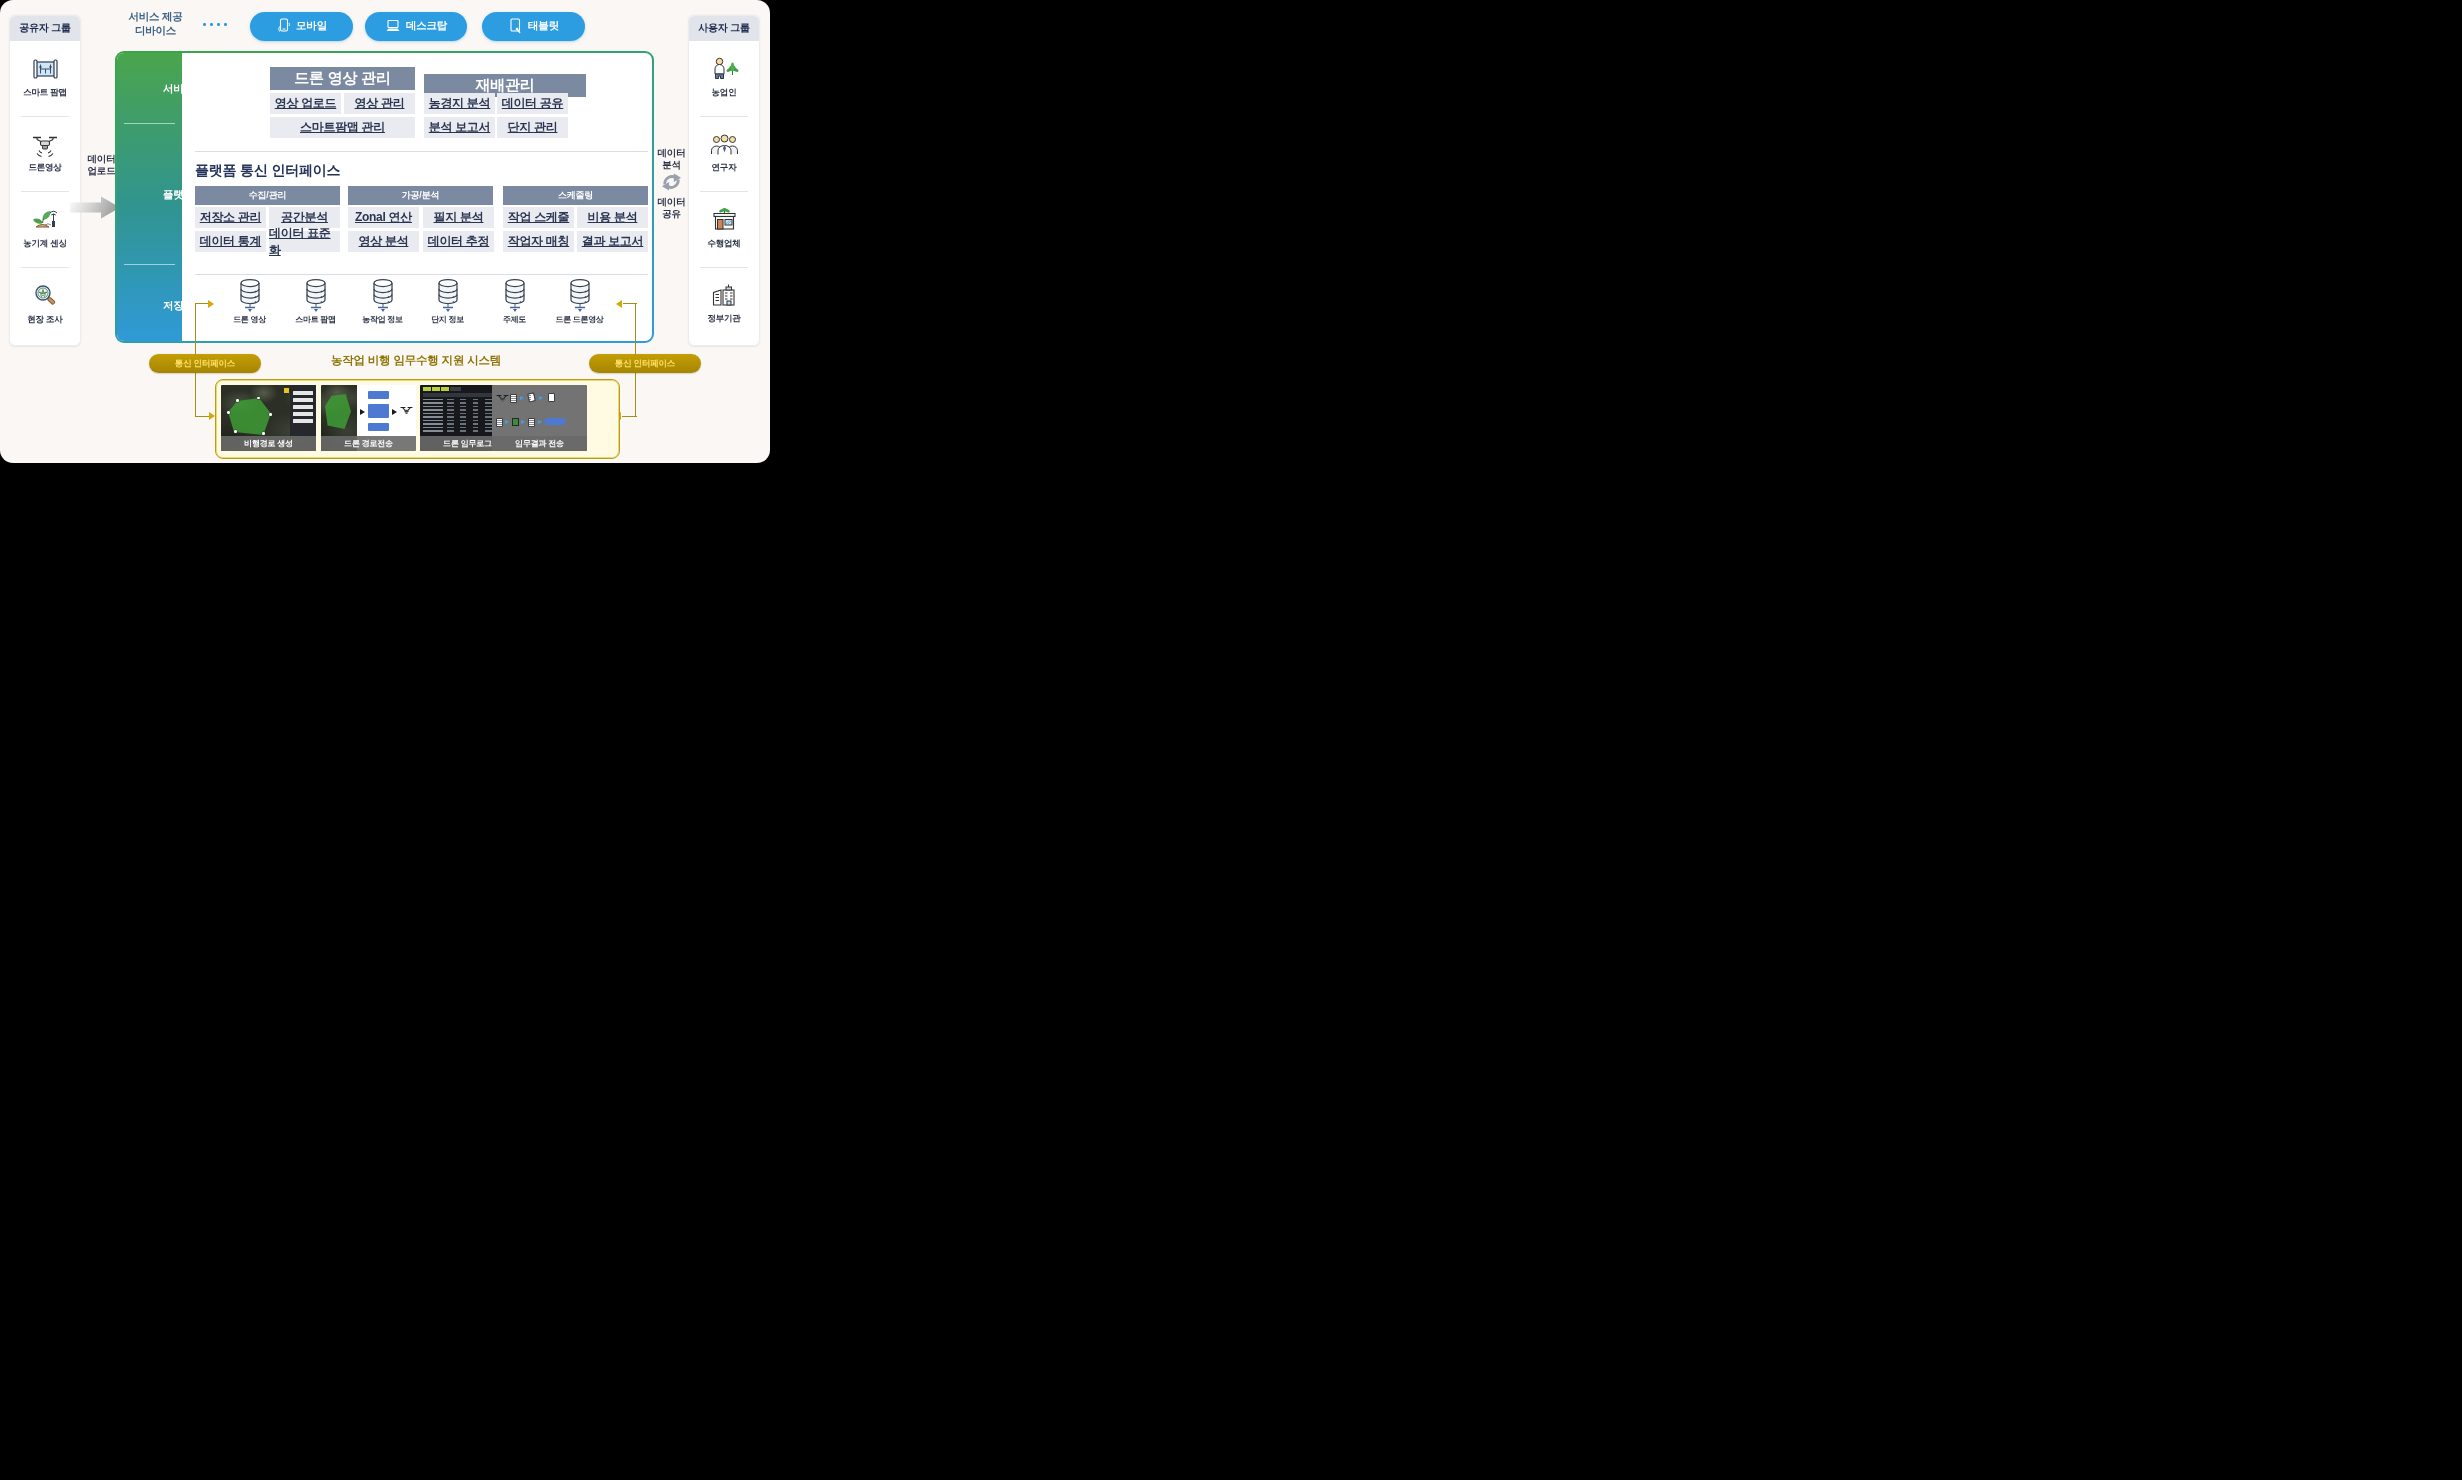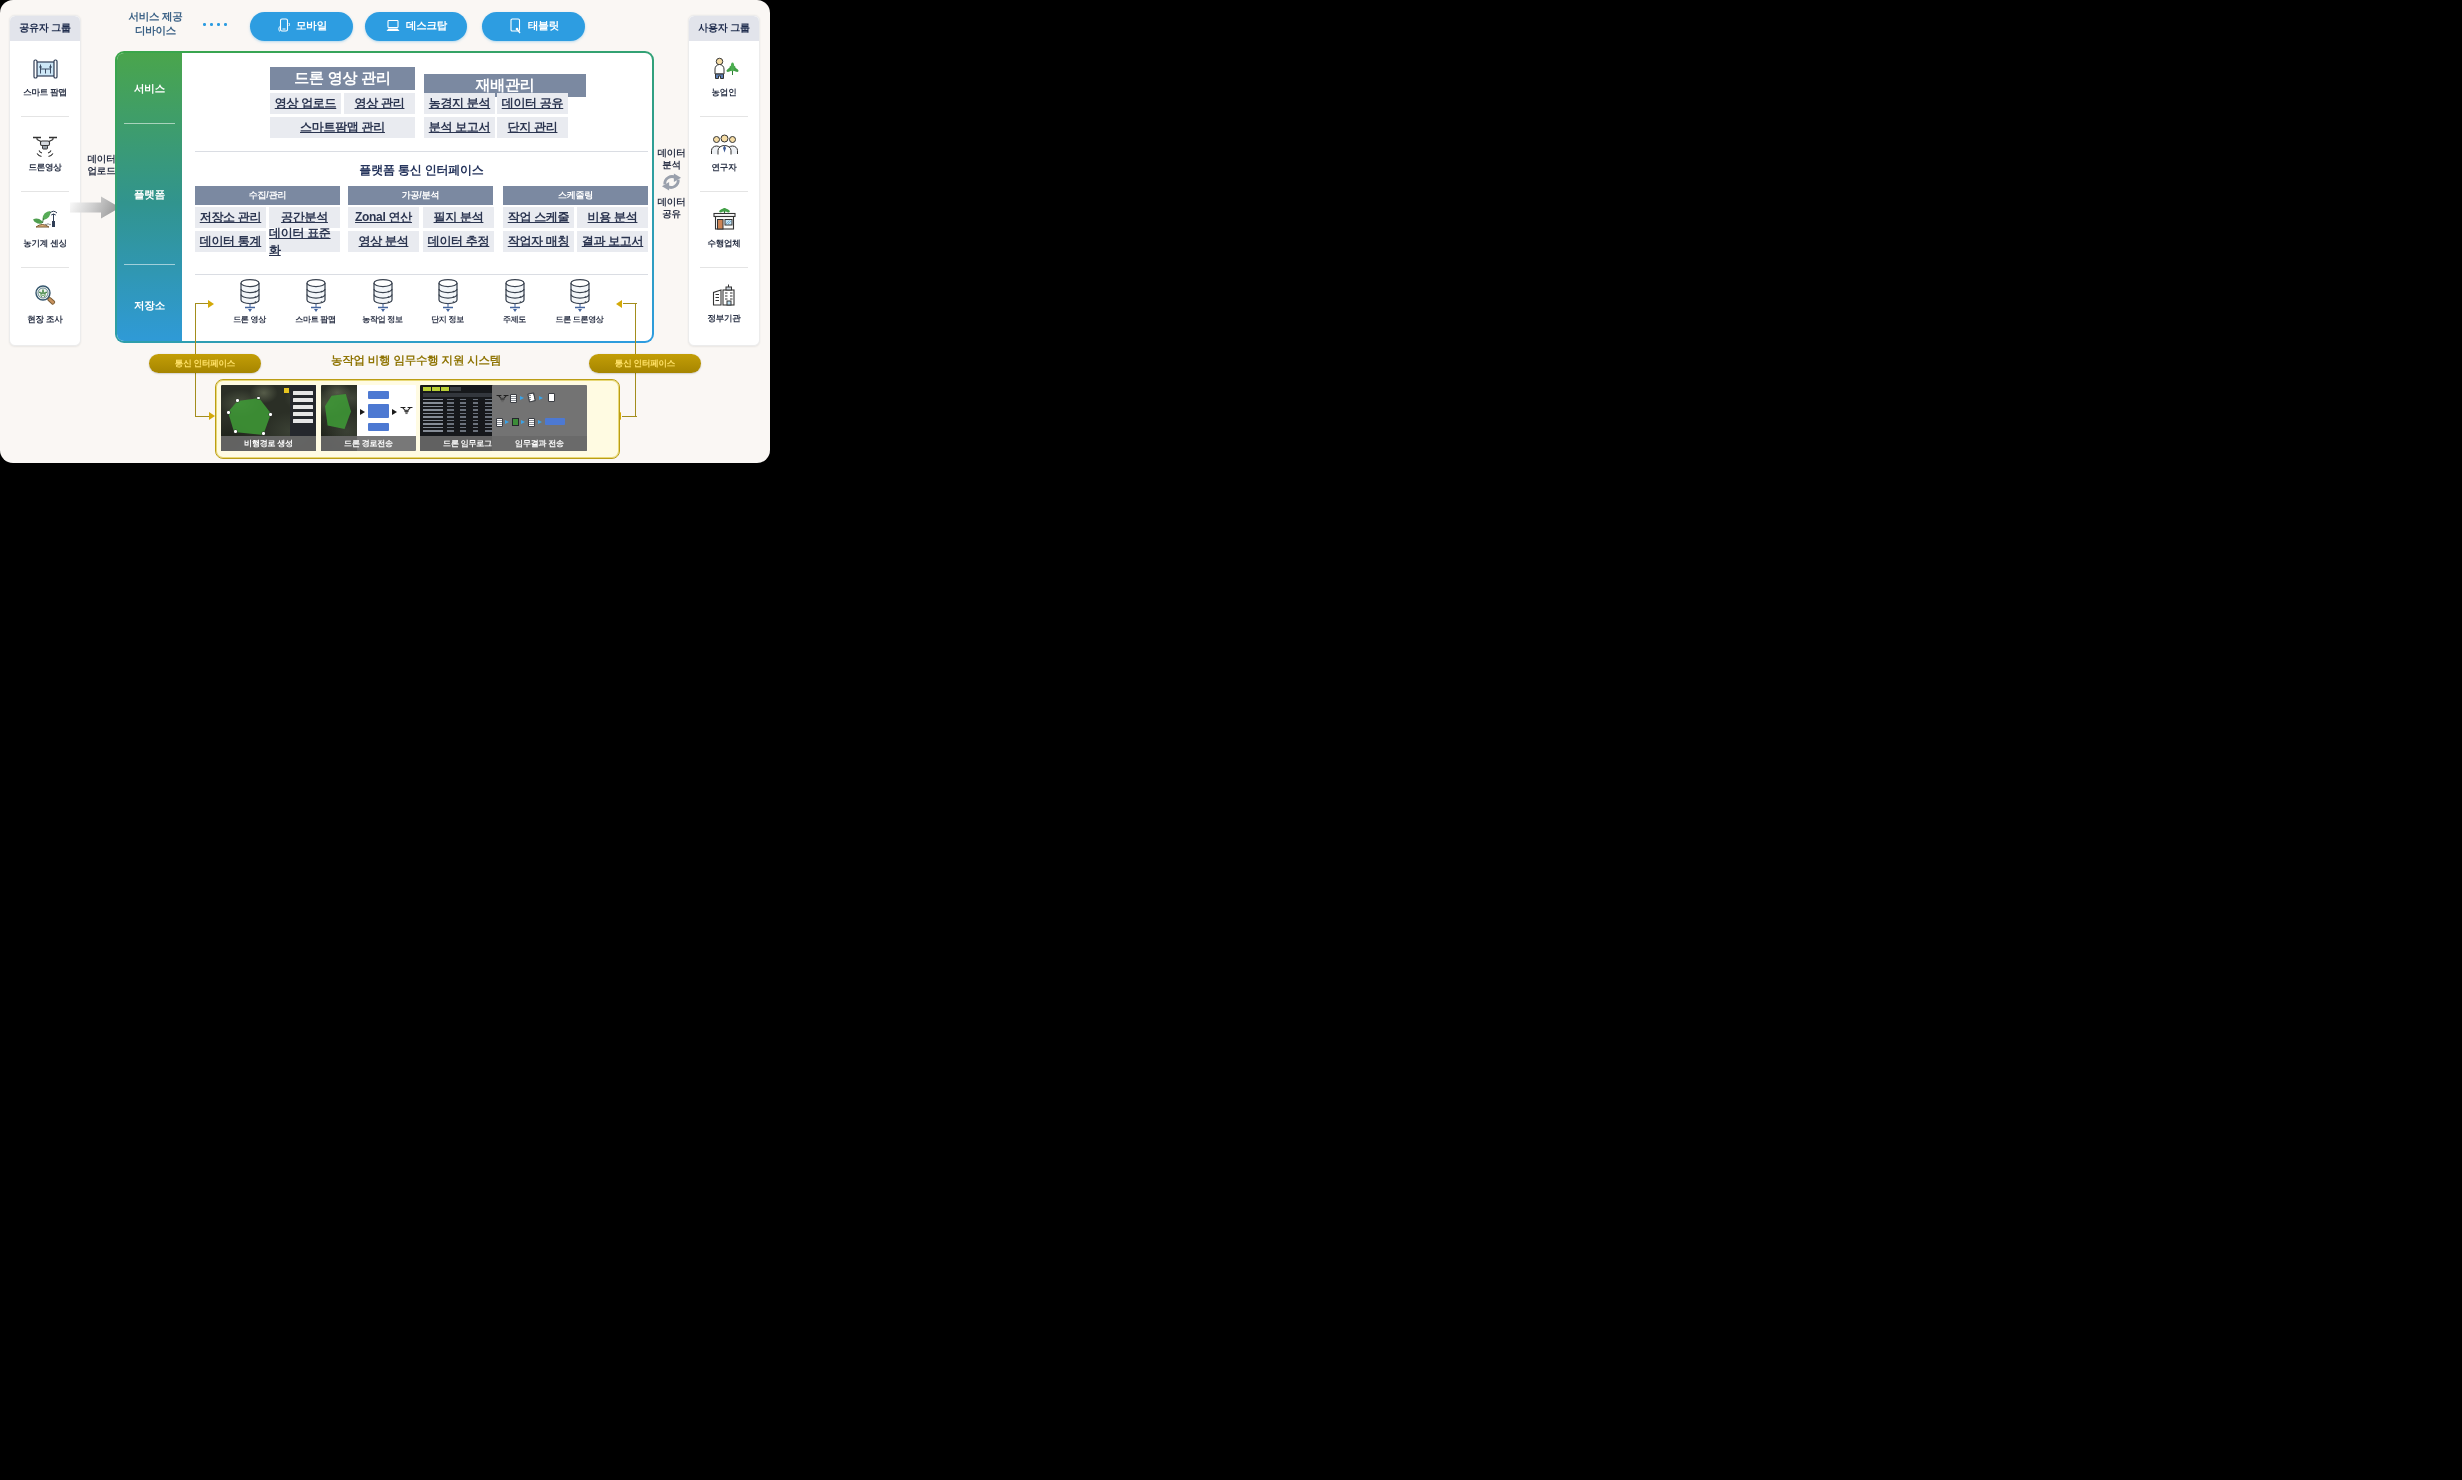--- a/index.html
+++ b/index.html
@@ -15,28 +15,28 @@
 
   
   .device-label { position:absolute; left:118px; top:10px; width:75px; text-align:center; font-size:10.5px; line-height:13.5px; font-weight:bold; color:#3c6286; letter-spacing:-0.2px; }
   .dots { position:absolute; left:203px; top:23px; width:30px; display:flex; gap:4.5px; }
   .dots i { width:2.5px; height:2.5px; border-radius:50%; background:#2d9de1; }
   .device-btn { position:absolute; top:12px; height:28.5px; background:#2d9de1; border-radius:14.5px; display:flex; align-items:center; justify-content:center; gap:5px; color:#fff; font-size:10.5px; font-weight:bold; letter-spacing:-0.2px; box-shadow:0 1px 2.5px rgba(45,157,225,.35); }
 
   
   #main-box { position:absolute; left:115px; top:51px; width:539px; height:292px; padding:2px; border-radius:9px; background:linear-gradient(165deg,#3aa648 0%,#2f9f8a 48%,#2d9ce1 100%); }
   #main-inner { position:relative; width:100%; height:100%; background:#fff; border-radius:7px; }
-  #rail { position:absolute; left:0; top:0; width:65px; height:100%; border-radius:7px 0 0 7px; background:linear-gradient(180deg,#4aa54c 0%,#31948e 52%,#2f9ad7 100%); }
+  #rail { position:absolute; left:0; top:0; width:65px; height:100%; border-radius:7px 0 0 7px; background:linear-gradient(180deg,#4aa54c 0%,#31948e 52%,#2f9ad7 100%);padding-left:29px; }
   .rail-label { position:absolute; width:100%; text-align:center; color:#fff; font-size:10.5px; font-weight:bold; letter-spacing:-0.2px; }
   .rail-sep { position:absolute; left:7px; width:51px; height:0.5px; background:rgba(255,255,255,.55); }
 
   .hdr-bar { position:absolute; height:23px; background:#7b89a1; color:#fff; font-size:15px; font-weight:bold; display:flex; align-items:center; justify-content:center; letter-spacing:-0.2px; }
   .cell { position:absolute; height:21px; background:#e9ebf0; color:#2b3550; font-size:12px; font-weight:bold; display:flex; align-items:center; justify-content:center; letter-spacing:-0.3px;text-decoration:underline; }
   .divider { position:absolute; left:78px; width:453px; height:0.5px; background:#dadde3; }
-  #interface-title { position:absolute; left:78px; top:109px; width:453px; text-align:center; font-size:12px; font-weight:bold; color:#24335b; letter-spacing:-0.2px; }
+  #interface-title { position:absolute; left:78px; top:109px; width:453px; font-size:14px; font-weight:bold; color:#24335b; letter-spacing:-0.2px; }
 
   .mod-hdr { height:19px; font-size:9px;text-align:right; }
   .db-item { position:absolute; top:224px; width:65px; text-align:center; }
   .db-item .db-label { margin-top:1px; font-size:8px; font-weight:bold; color:#2c3347; letter-spacing:-0.3px; }
 
   
   .conn-label { position:absolute; text-align:center; font-size:9.5px; line-height:12px; font-weight:bold; color:#2c3347; letter-spacing:-0.2px; }
   #upload-arrow { position:absolute; left:70px; top:195px; width:50px; height:25px; background:linear-gradient(115deg,#ffffff 0%,#cfcfcf 45%,#8a8a8a 100%); clip-path:polygon(0 30%,62% 30%,62% 6%,100% 50%,62% 94%,62% 70%,0 70%); filter:drop-shadow(0 1px 1px rgba(0,0,0,.25)); }
 
   

